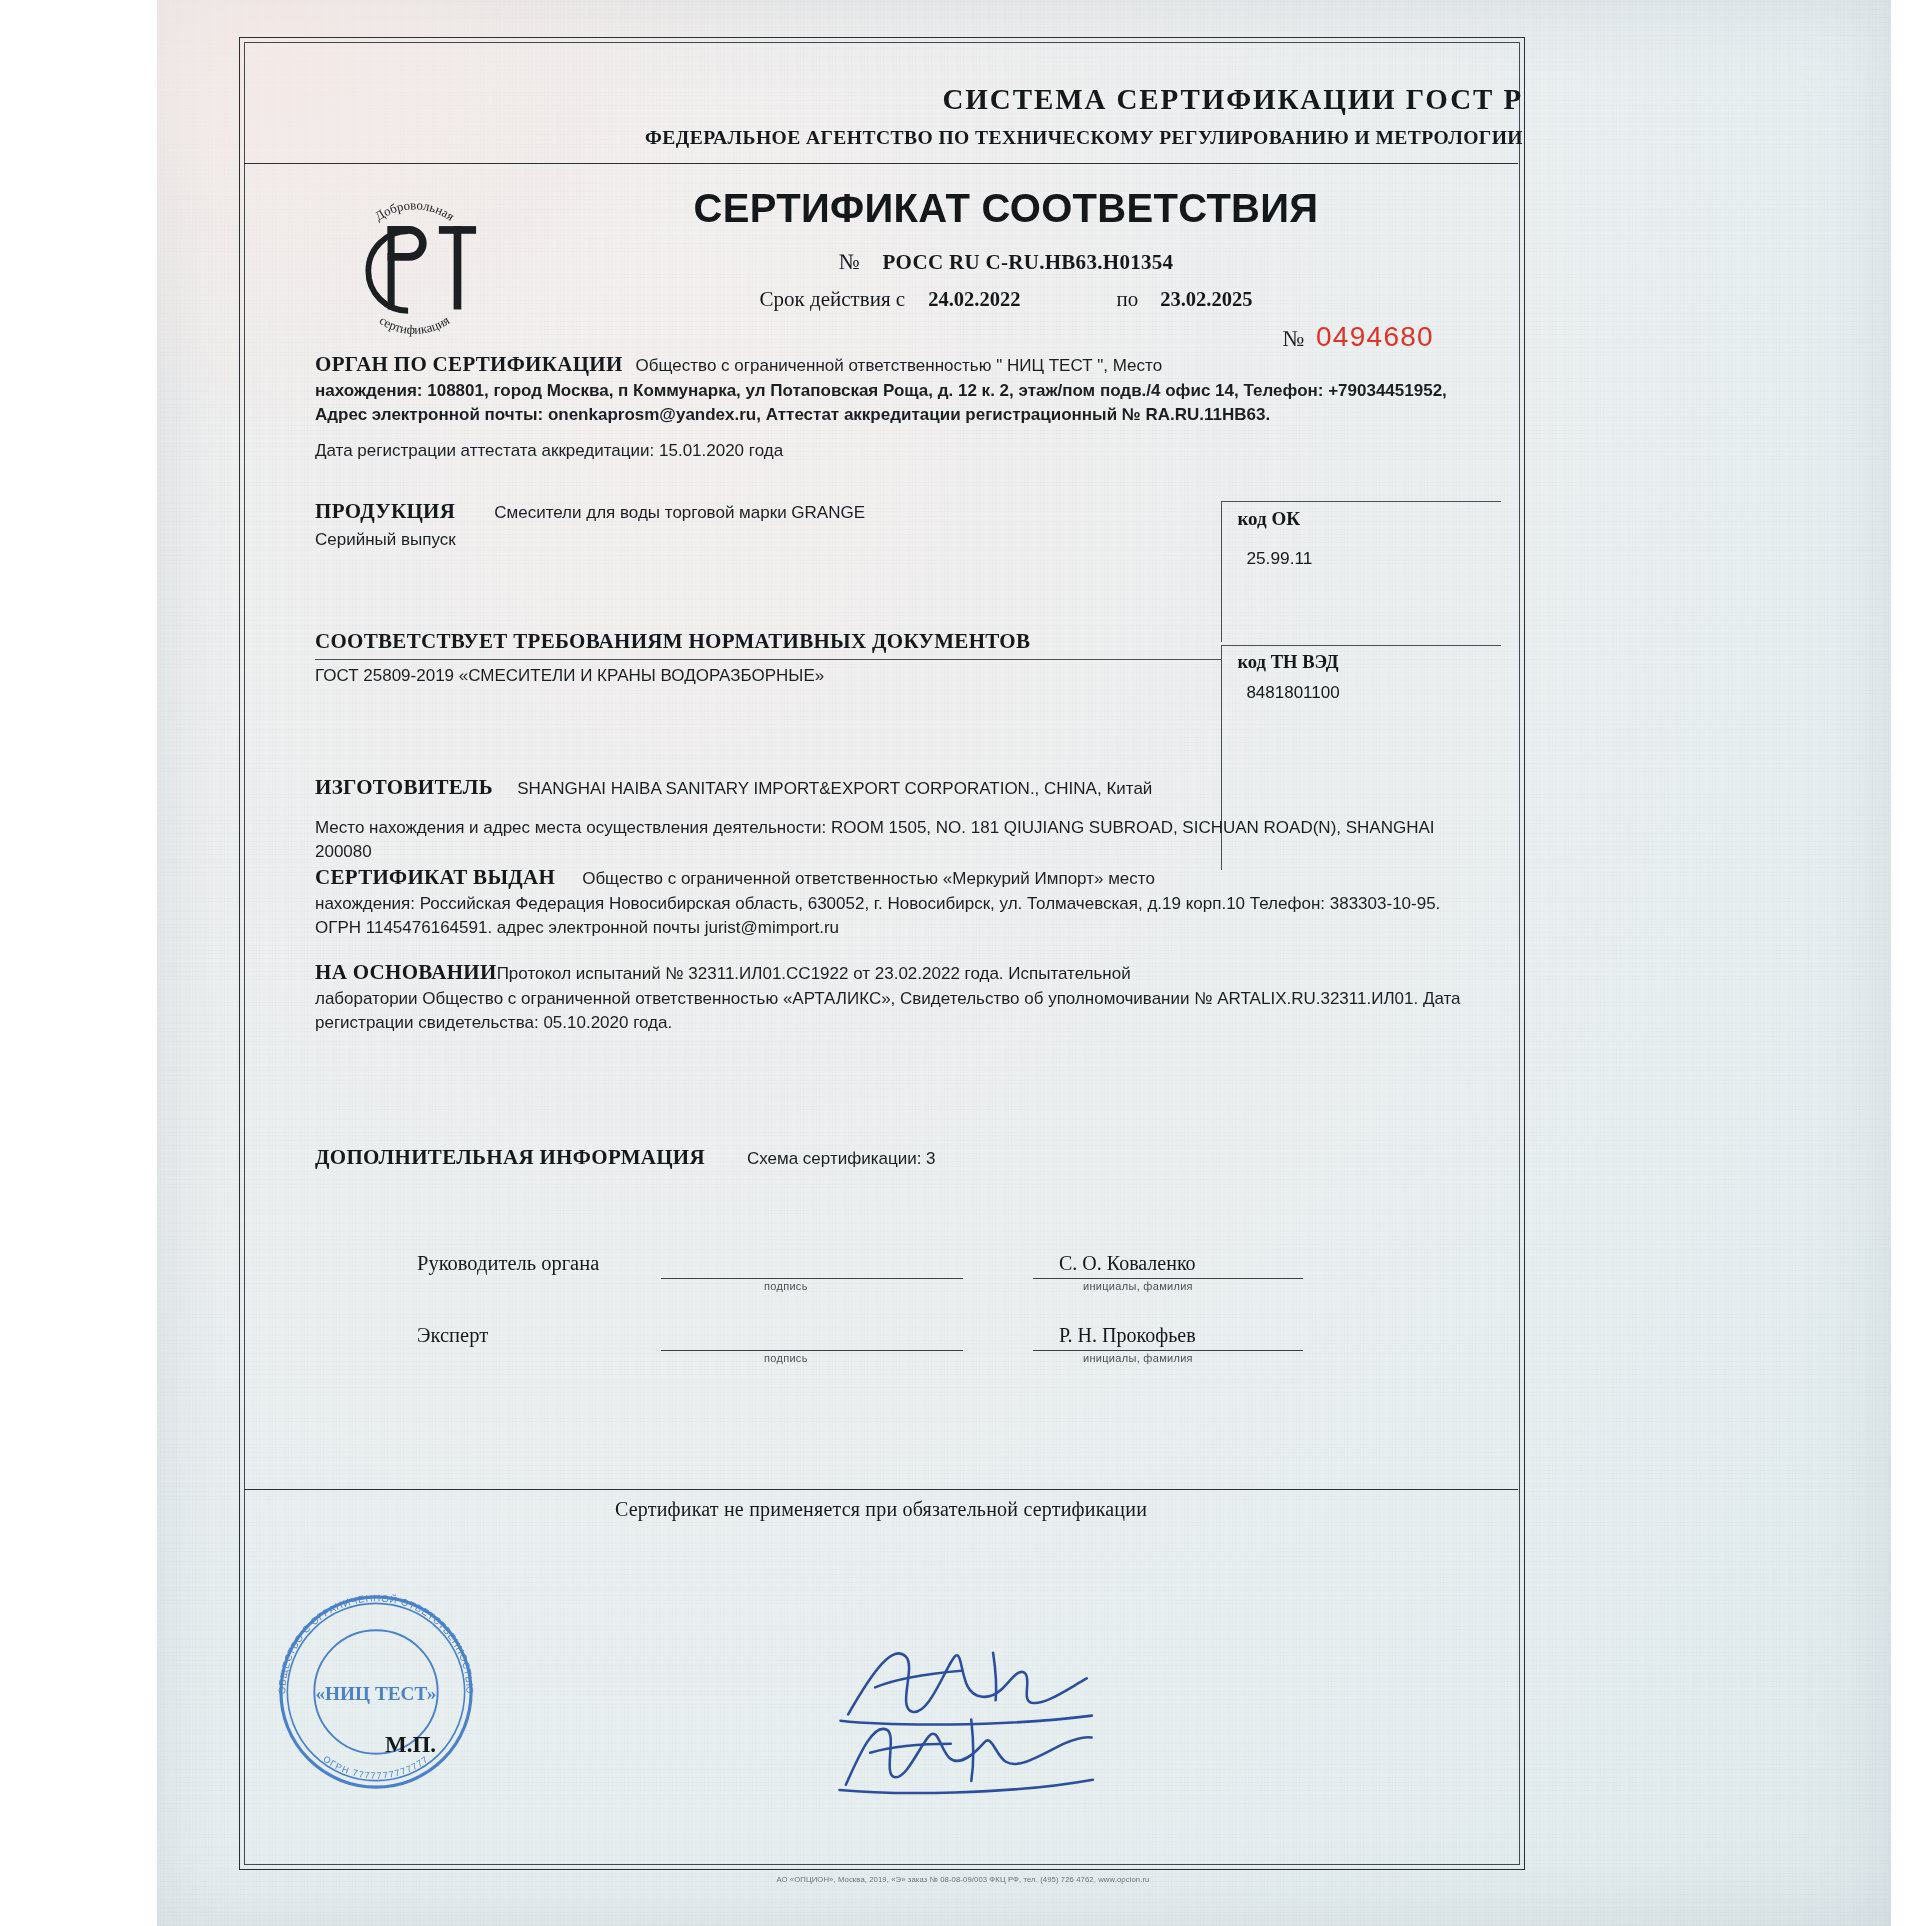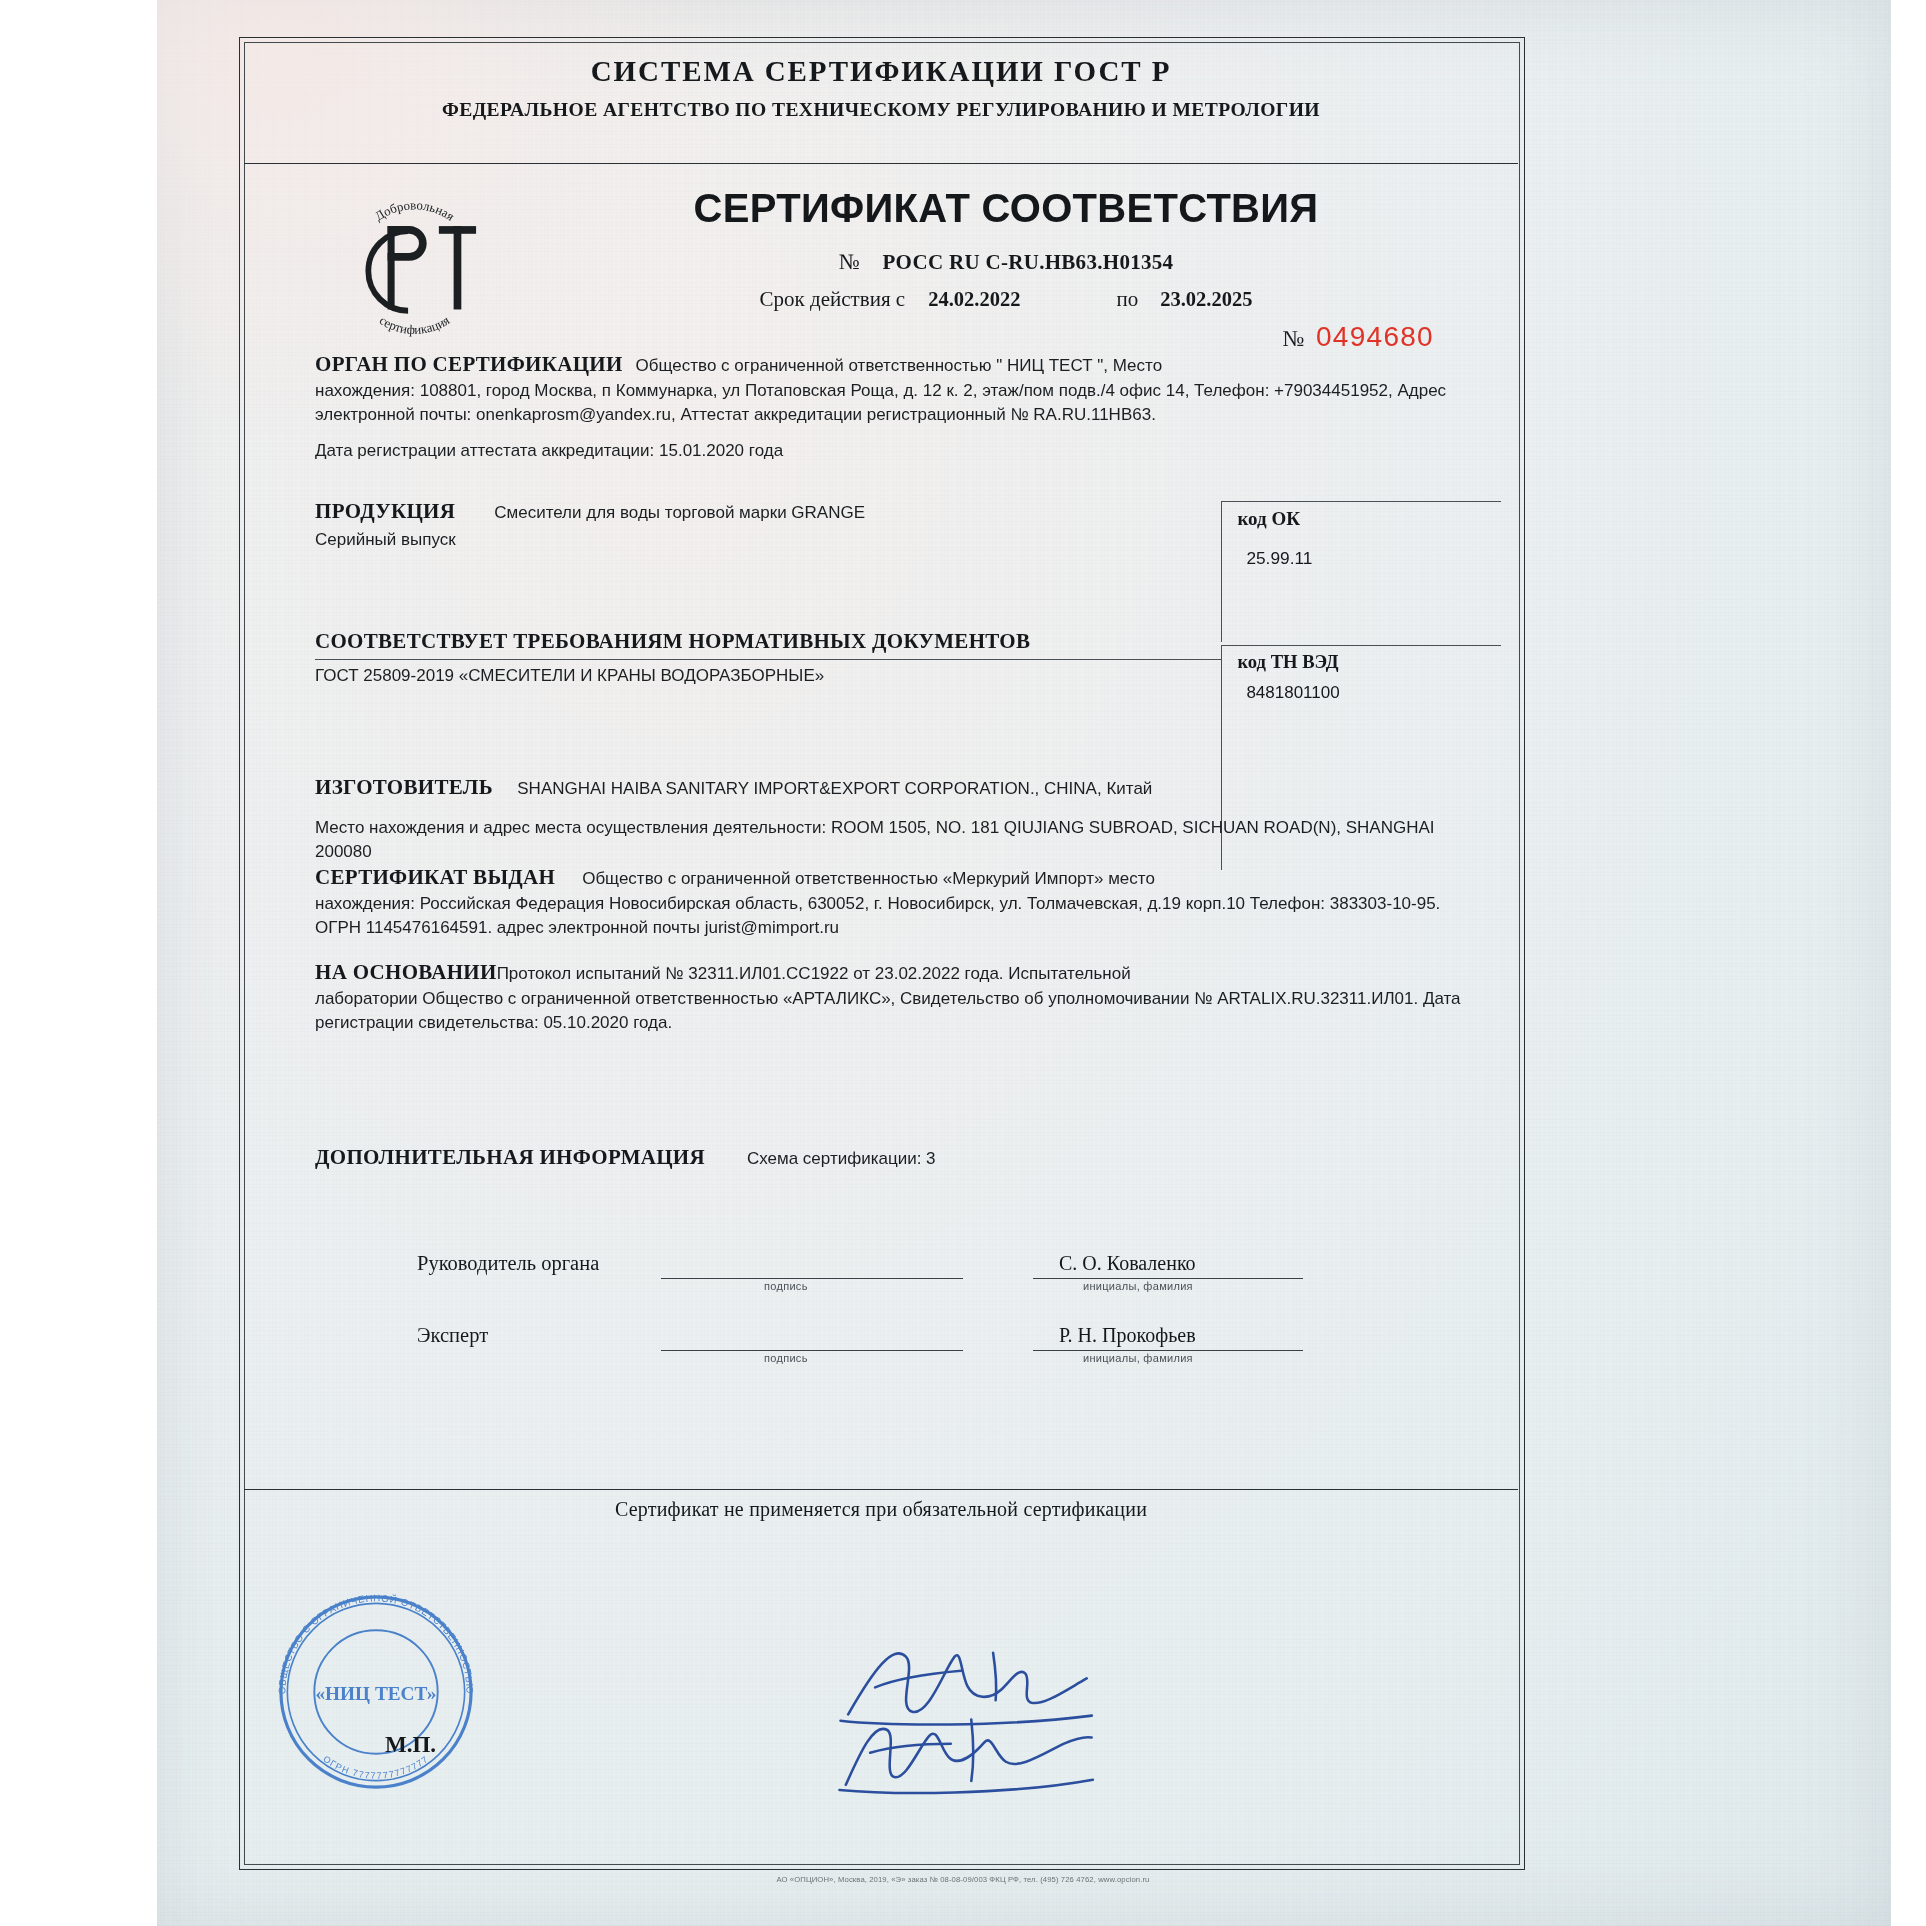--- a/index.html
+++ b/index.html
@@ -65,22 +65,23 @@
     position: absolute;
     left: 239px;
     top: 37px;
     width: 1284px;
     height: 1831px;
     color: #16191c;
   }
 
   
   .hdr {
-    text-align: center;
+    text-align: right;
     padding-top: 18px;
+    margin-top: 28px;
   }
   .hdr-line1 {
     font-size: 29px;
     font-weight: bold;
     letter-spacing: 1.9px;
     font-family: "Liberation Serif", serif;
   }
   .hdr-line2 {
     font-size: 19.6px;
     font-weight: bold;
@@ -195,21 +196,21 @@
   .sec {
     position: absolute;
     left: 0;
     width: 1284px;
   }
 
   
   #organ { top: 315px; }
   #organ .row1 { padding-left: 76px; display: flex; align-items: baseline; }
   #organ .row1 .lbl { margin-right: 13px; }
-  #organ .para { padding-left: 76px; padding-right: 51px; margin-top: 1.3px; }
+  #organ .para { padding-left: 76px; padding-right: 51px; margin-top: 1.3px; font-weight: bold; }
   #organ .date-line { padding-left: 76px; margin-top: 12px; }
 
   
   #product { top: 462px; }
   #product .row1 { padding-left: 76px; display: flex; align-items: baseline; }
   #product .row1 .lbl { margin-right: 39px; }
   #product .serial { padding-left: 76px; margin-top: 2.6px; }
 
   
   .kod-ok-box {

